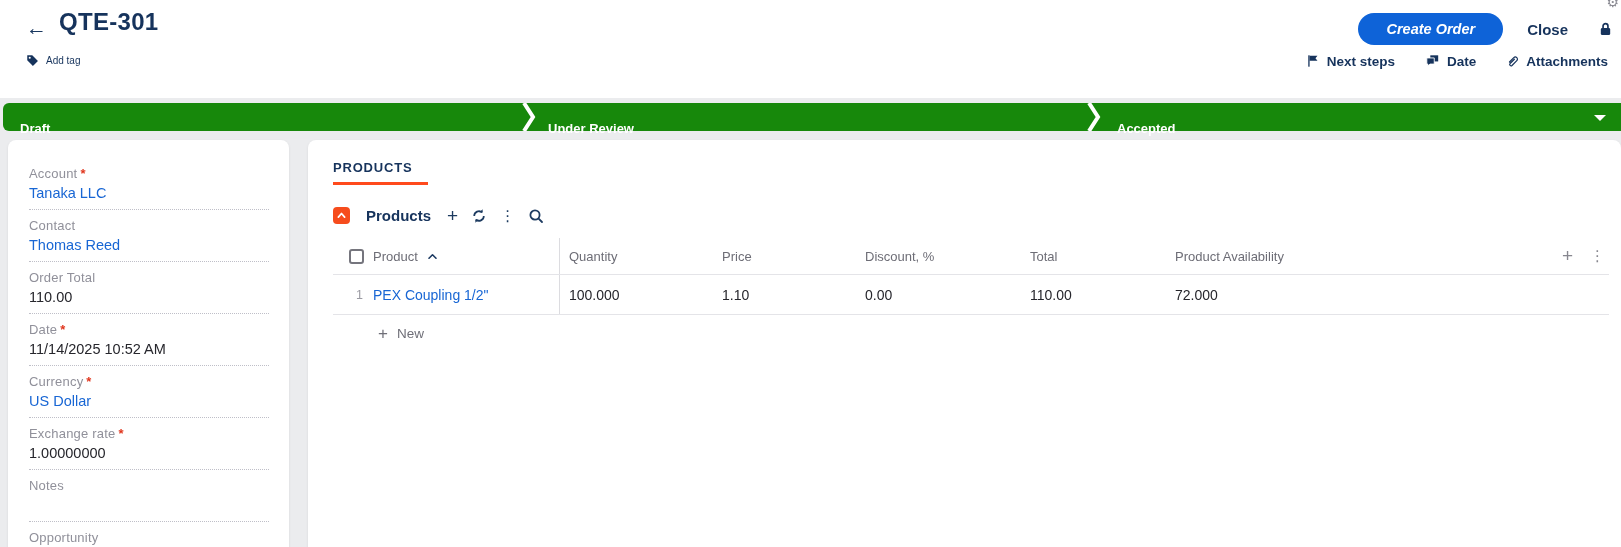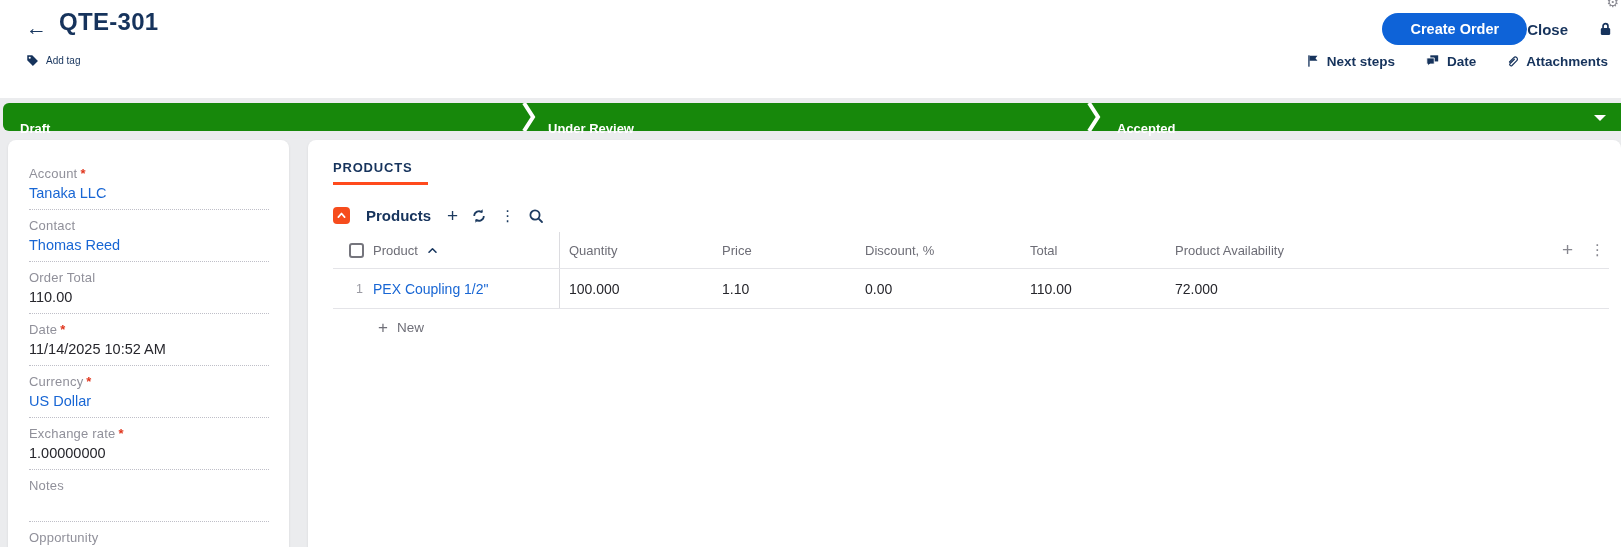--- a/index.html
+++ b/index.html
@@ -8,22 +8,22 @@
   .stage { position:relative; width:1621px; height:547px; }
 
   
   .topbar { position:absolute; top:0; left:0; right:0; height:98px; background:#fff; overflow:hidden; }
   .back-arrow { position:absolute; left:26px; top:16px; font-size:21px; color:#1a3860; cursor:pointer; }
   .page-title { position:absolute; left:59px; top:8px; font-size:24px; font-weight:700; color:#16335c; letter-spacing:.3px;text-align:center; }
   .add-tag { position:absolute; left:26px; top:54px; display:flex; align-items:center; gap:7px;
              color:#16335c; font-size:10px; cursor:pointer; }
   .topbar-actions { position:absolute; top:13px; right:8px; display:flex; align-items:center; }
   .btn-primary { height:32px; padding:0 28px; background:#0e63d8; color:#fff; border:none; border-radius:16px;
-                 font-size:14.5px; font-weight:600; font-family:inherit; cursor:pointer; }
-  .btn-close { background:none; border:none; color:#16335c; font-size:15px; font-weight:600;
+                 font-size:14.5px; font-weight:600; font-family:inherit; cursor:pointer;font-style:italic; }
+  .btn-close { margin-left:24px; background:none; border:none; color:#16335c; font-size:15px; font-weight:600;
                font-family:inherit; cursor:pointer; }
   .lock-wrap { margin-left:30px; color:#16335c; display:flex; align-items:center; cursor:pointer; }
   .gear { position:absolute; top:-6px; right:2px; color:#8b8b93; font-size:14px; }
   .quick-links { position:absolute; top:54px; right:13px; display:flex; align-items:center; gap:30px; }
   .quick-link { display:flex; align-items:flex-start; gap:7px; color:#16335c; font-size:13.5px; cursor:pointer;font-weight:bold; }
   .navy-ic { color:#16335c; display:flex; align-items:center; }
 
   
   .stagebar { position:absolute; top:103px; left:3px; right:0; height:28px; background:#17880b;
               border-radius:6px 0 0 6px; }
@@ -49,21 +49,21 @@
          padding:0 16px 7px 0; border-bottom:3px solid #ff4a1d; cursor:pointer; }
   .toolbar { display:flex; align-items:center; padding:22px 0 0 25px; }
   .expander { width:17px; height:17px; background:#f64c1d; border-radius:4px; display:flex; align-items:center;
               justify-content:center; cursor:pointer; }
   .section-title { margin-left:16px; margin-right:16px; color:#16335c; font-size:15px; font-weight:600; }
   .tool-ic { margin-right:13px; color:#1d3b60; display:flex; align-items:center; cursor:pointer; }
   .plus-glyph { font-size:19px; font-weight:400; line-height:16px; }
   .kebab-glyph { font-size:15px; line-height:16px; letter-spacing:0; }
 
   
-  .table { margin:8px 12px 0 25px; }
+  .table { margin:14px 12px 0 25px; }
   .t-head, .t-row { display:grid; grid-template-columns:40px 187px 153px 143px 165px 145px 1fr 70px;
                     align-items:stretch; border-bottom:1px solid #e4e4e8; }
   .t-head { height:37px; color:#6d6d76; font-size:13px; }
   .t-row { height:40px; font-size:14px; color:#26262c; }
   .tc { display:flex; align-items:center; padding-left:9px; }
   .tc-sel { padding-left:16px; }
   .tc-num { justify-content:flex-end; padding-right:10px; font-size:12.5px; color:#9a9aa2; }
   .tc-product { padding-left:0; border-right:1px solid #dcdce0; }
   .checkbox { width:15px; height:15px; border:2px solid #75757d; border-radius:3px; background:#fff; cursor:pointer; }
   .sort-caret { margin-left:9px; display:flex; align-items:center; }

